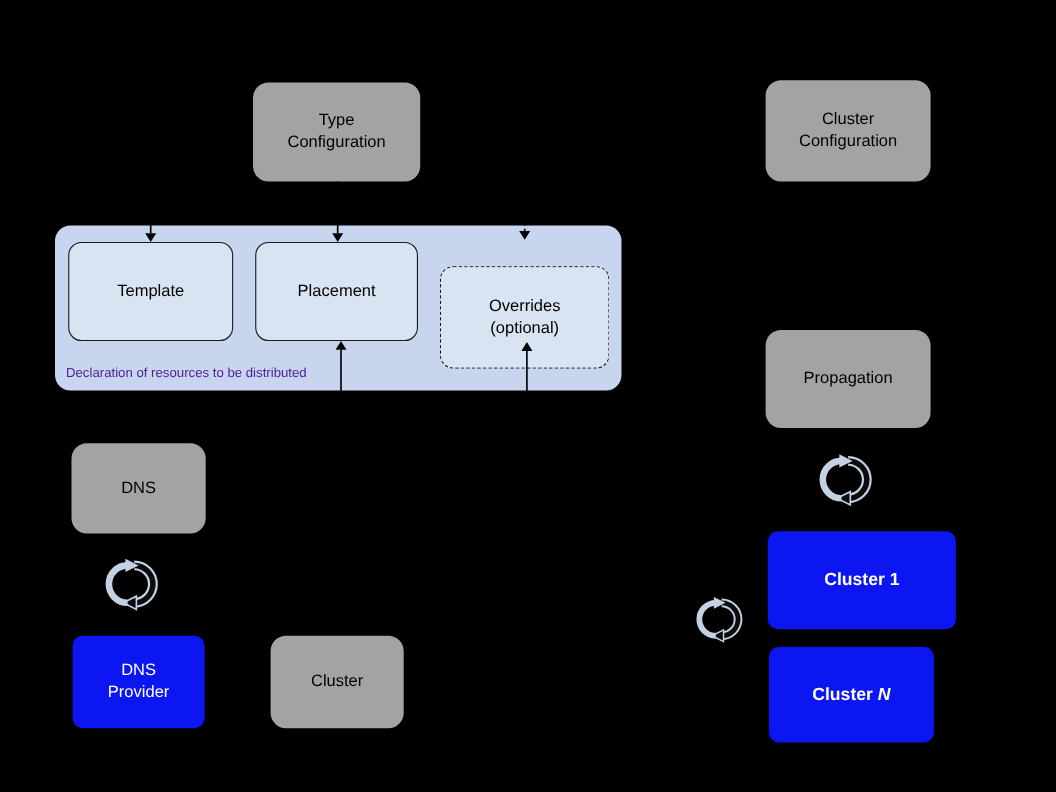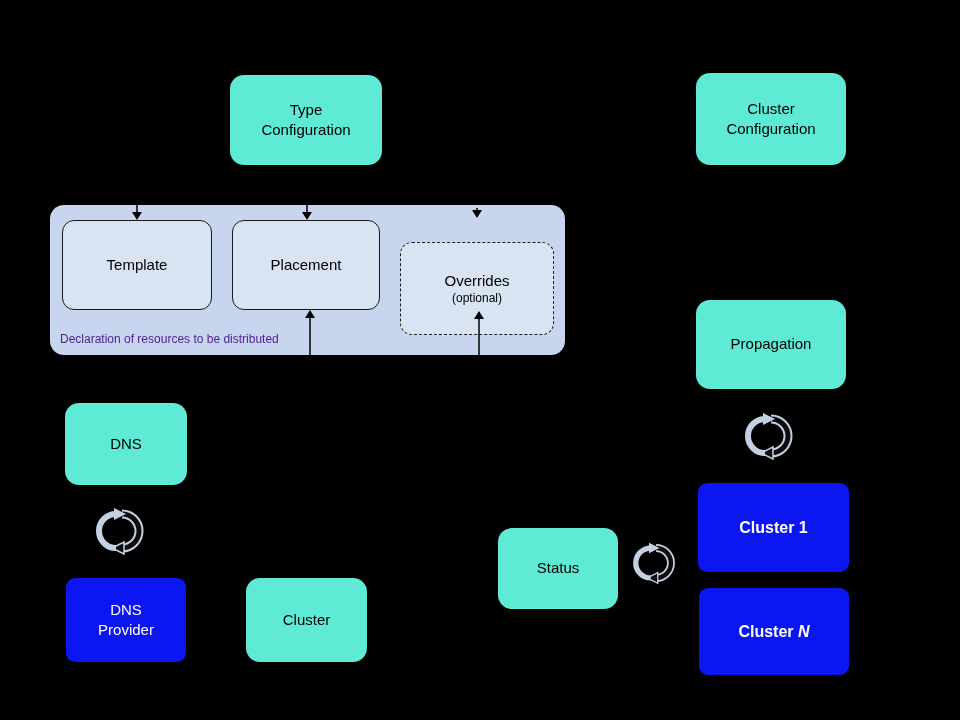--- a/index.html
+++ b/index.html
@@ -6,28 +6,28 @@
   html,body { background:#000; }
   .stage {
     position:relative; width:960px; height:720px; background:#000;
     font-family:"Liberation Sans", sans-serif; overflow:hidden;
   }
   .box {
     position:absolute; display:flex; flex-direction:column;
     align-items:center; justify-content:center; text-align:center;
     border-radius:14px;
   }
-  .light { background:#5eead4; color:#000; font-size:15px; }
+  .light { background:#a3a3a3; color:#000; font-size:15px; }
   .container-box { background:#c8d5ef; border-radius:14px; }
   .inner { background:#d9e4f2; border:1.5px solid #1a1a1a; border-radius:12px; font-size:15px; color:#000; }
   .dashed-border { border:1.5px dashed #1a1a1a;margin-top:24px; }
   .blue { background:#0b16f0; color:#fff; font-weight:bold; font-size:16px; border-radius:9px; }
   .normal-weight { font-weight:normal; font-size:15px; }
   .label { white-space:pre-line; line-height:1.35; }
-  .sublabel { font-size:12px; line-height:1.2; }
+  .sublabel { font-size:15px; line-height:1.2; }
   .caption {
     position:absolute; left:10px; bottom:9px; font-size:12px; color:#4c1d95;
     white-space:nowrap;
   }
   .italic { font-style:italic; }
   .overlay { position:absolute; left:0; top:0; width:960px; height:720px; pointer-events:none; }
 </style>
 </head>
 <body>
 
@@ -71,25 +71,22 @@
   </div>
 
   <div class="box light" style="left:246px; top:578px; width:121px; height:84px;">
     <span class="label">Cluster</span>
   </div>
 
   <div class="box light" style="left:696px; top:300px; width:150px; height:89px;">
     <span class="label">Propagation</span>
   </div>
 
-  <div class="box light" style="left:498px; top:528px; width:120px; height:81px;">
-    <span class="label">Status</span>
-  </div>
 
-  <div class="box blue" style="left:698px; top:483px; width:151px; height:89px;">
+  <div class="box blue" style="left:698px; top:483px; width:171px; height:89px;">
     <span class="label">Cluster 1</span>
   </div>
 
   <div class="box blue" style="left:699px; top:588px; width:150px; height:87px;">
     <span class="label"><span>Cluster </span><span class="italic">N</span></span>
   </div>
 
   <svg class="overlay" viewBox="0 0 960 720">
 
     <g stroke="#000" stroke-width="1.5" fill="none">

